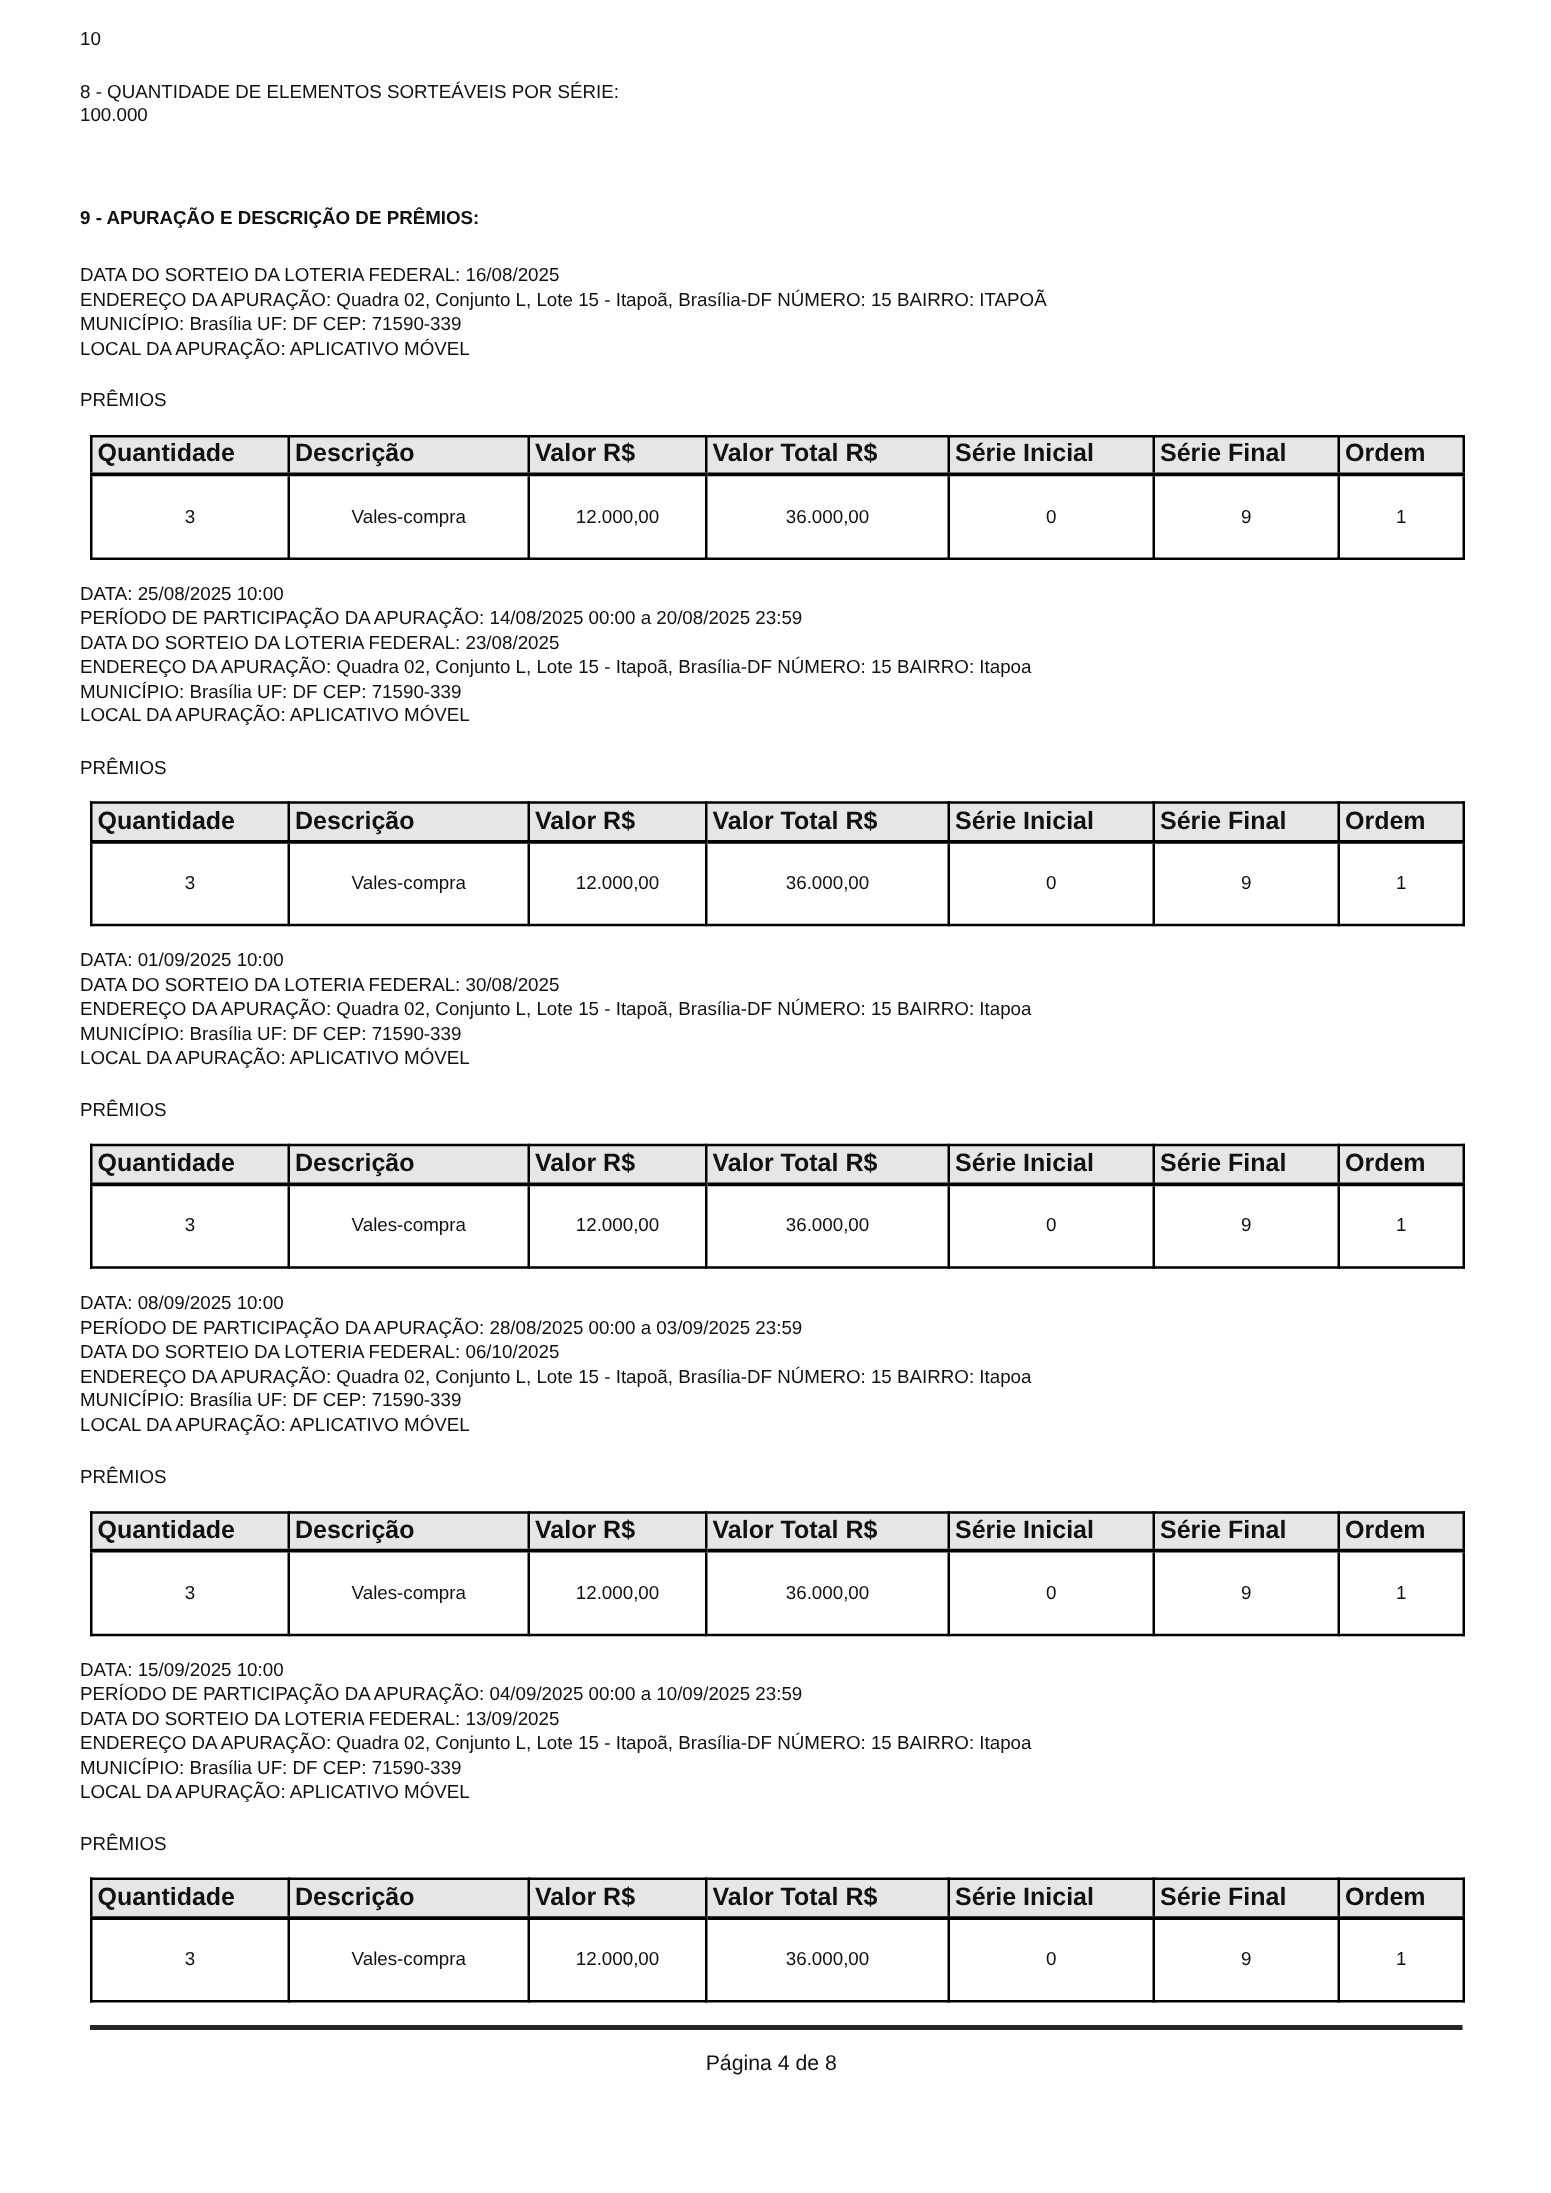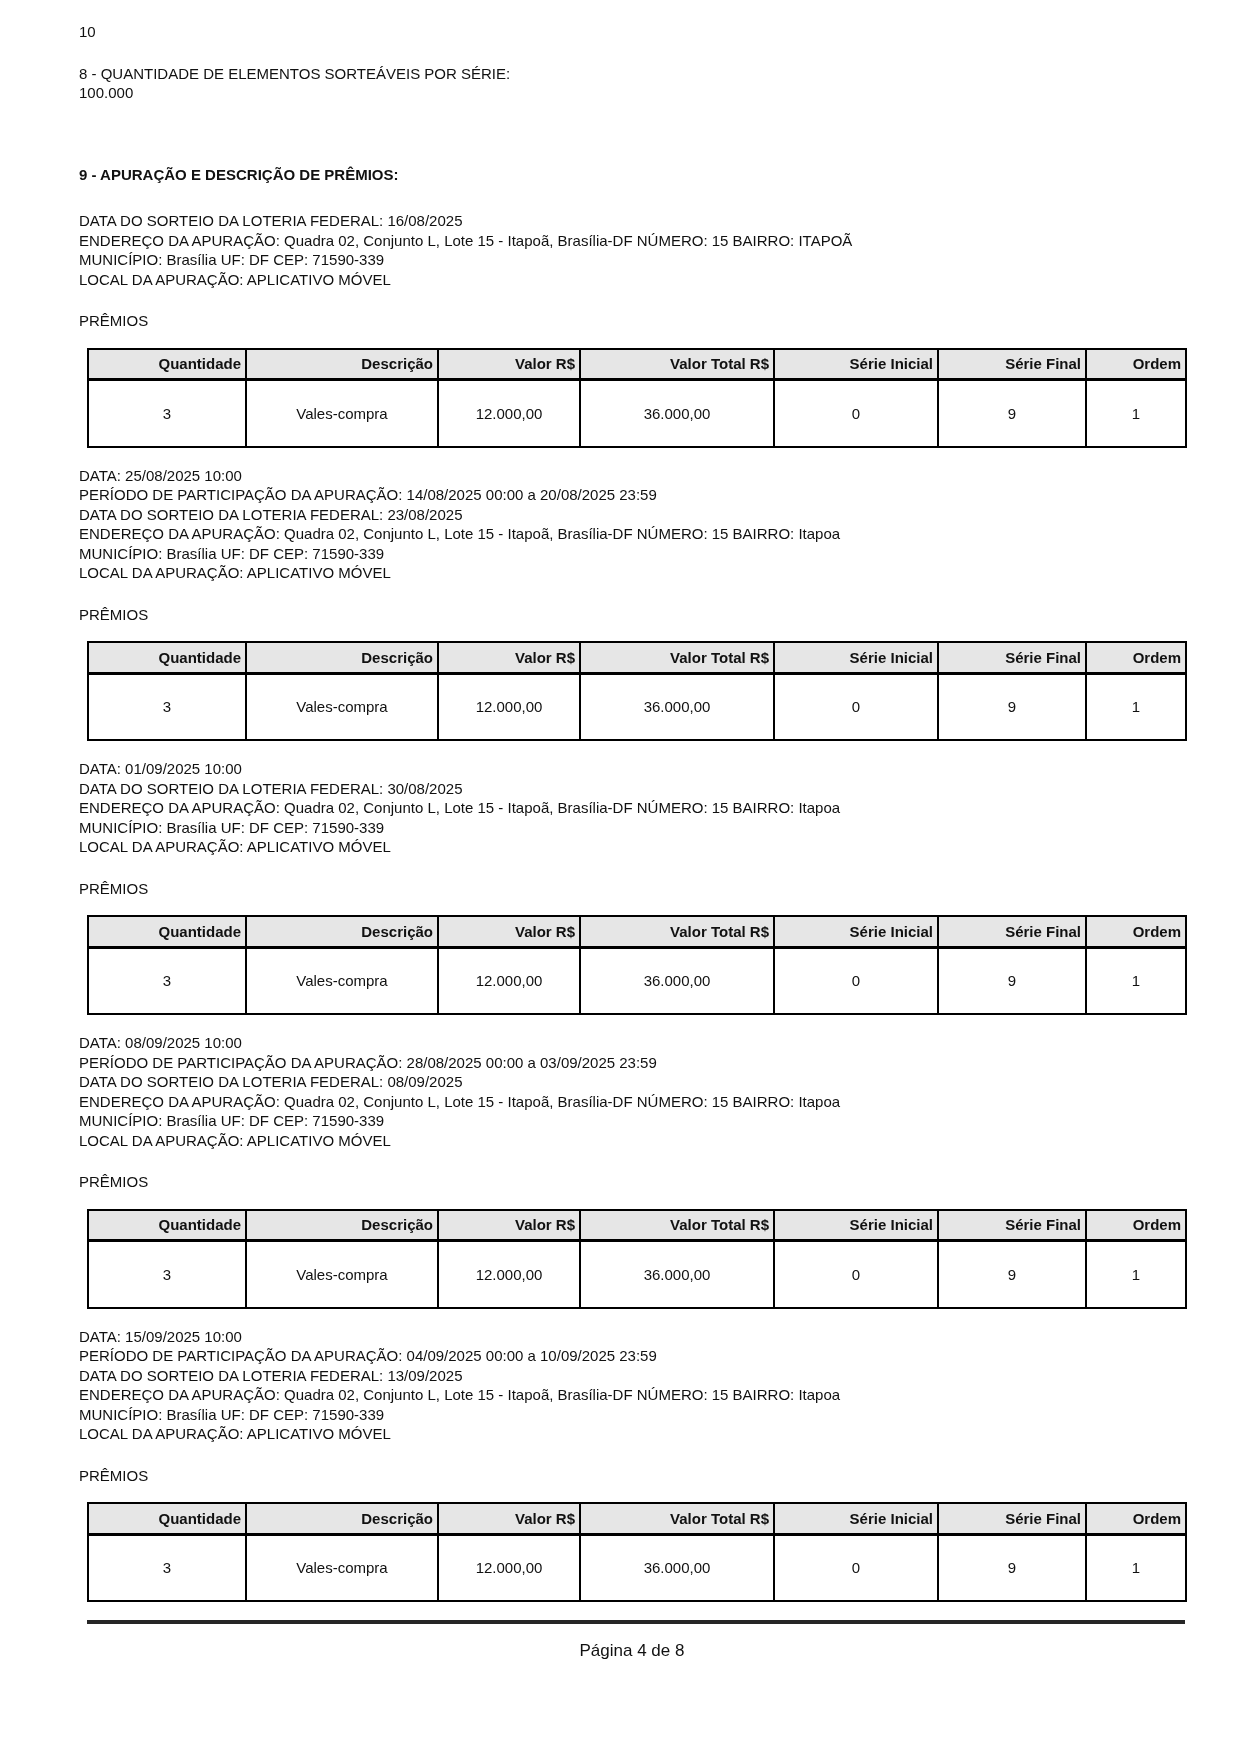--- a/index.html
+++ b/index.html
@@ -7,43 +7,43 @@
   html, body { margin: 0; padding: 0; }
   body {
     width: 1241px; height: 1754px;
     background: #ffffff;
     color: var(--ink);
     font-family: "Liberation Sans", "DejaVu Sans", sans-serif;
     font-size: 15px;
     line-height: 19.5px;
     overflow: hidden;
   }
-  .page { padding: 22px 64px 0 64px; width: 1090px; height: 1754px; margin-left: 15px; }
+  .page { padding: 22px 64px 0 64px; width: 1090px; height: 1754px; }
   .page-number { margin-bottom: 22px; }
   .section-8 { margin: 0; }
   .section-9 { margin-top: 62px; font-weight: bold; }
   .blocks { margin-top: 27px; }
   .block { margin-bottom: 18px; }
   .info-line { white-space: nowrap; }
   .premios-label { margin-top: 22px; margin-bottom: 17px; }
   table.premios {
     border-collapse: collapse;
     table-layout: fixed;
     width: 1098px;
     margin-left: 8px;
   }
   table.premios th {
     background: var(--header-bg);
     border: 2px solid #000;
     border-bottom: 3px solid #000;
     height: 31px;
     padding: 0 4px;
     font-weight: bold;
-    font-size: 15px;
-    text-align: right;
+    font-size: 20px;
+    text-align: left;
     vertical-align: middle;
   }
   table.premios td {
     border: 2px solid #000;
     height: 67px;
     padding: 0 4px;
     text-align: center;
     vertical-align: middle;
     font-size: 15px;
     background: #fff;
@@ -199,21 +199,21 @@
           <td>9</td>
           <td>1</td>
         </tr>
       </tbody>
     </table>
   </div>
 
   <div class="block">
     <div class="info-line">DATA: 08/09/2025 10:00</div>
     <div class="info-line">PERÍODO DE PARTICIPAÇÃO DA APURAÇÃO: 28/08/2025 00:00 a 03/09/2025 23:59</div>
-    <div class="info-line">DATA DO SORTEIO DA LOTERIA FEDERAL: 08/09/2025</div>
+    <div class="info-line">DATA DO SORTEIO DA LOTERIA FEDERAL: 06/10/2025</div>
     <div class="info-line">ENDEREÇO DA APURAÇÃO: Quadra 02, Conjunto L, Lote 15 - Itapoã, Brasília-DF NÚMERO: 15 BAIRRO: Itapoa</div>
     <div class="info-line">MUNICÍPIO: Brasília UF: DF CEP: 71590-339</div>
     <div class="info-line">LOCAL DA APURAÇÃO: APLICATIVO MÓVEL</div>
     <div class="premios-label">PRÊMIOS</div>
     <table class="premios">
       <colgroup>
         <col style="width:158px">
             <col style="width:192px">
             <col style="width:142px">
         <col style="width:194px">

